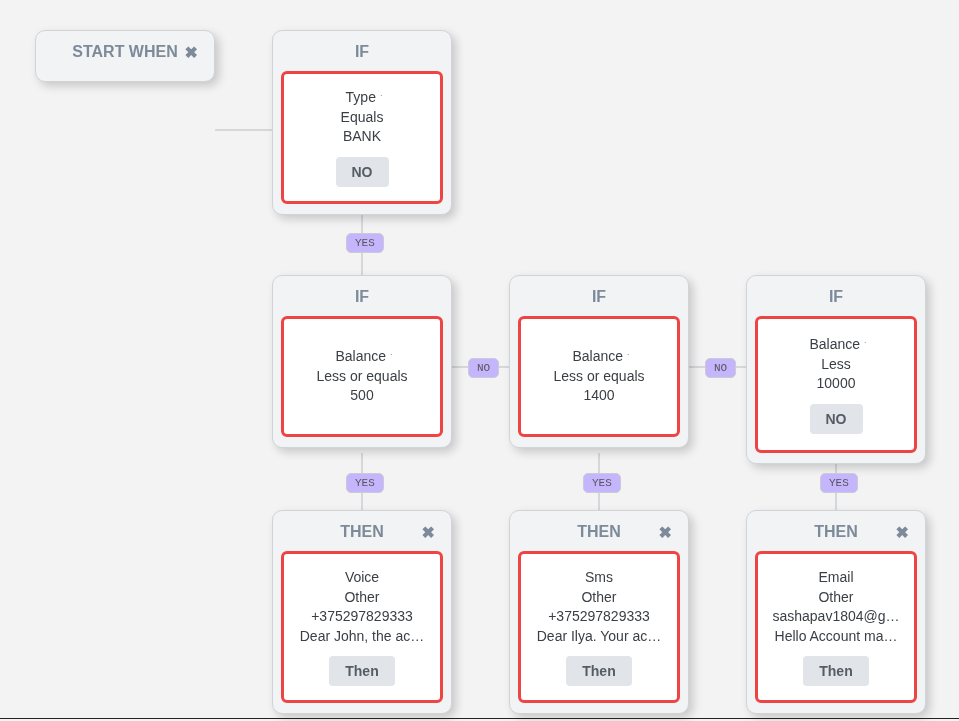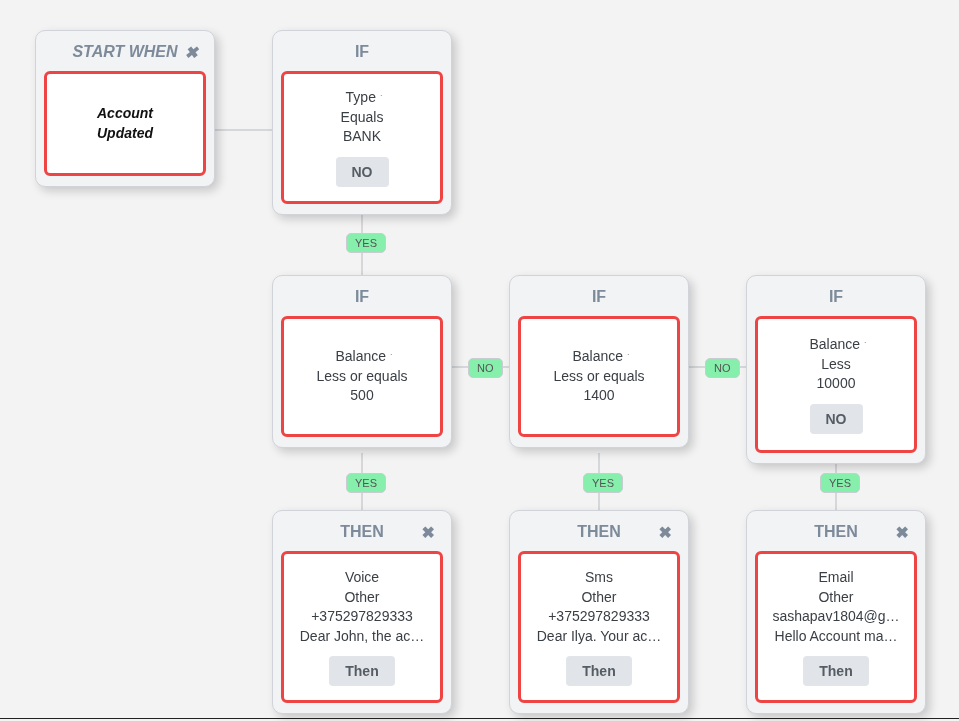--- a/index.html
+++ b/index.html
@@ -60,28 +60,29 @@
     color: #555c64;
     border-radius: 4px;
     padding: 7px 16px;
     font-size: 14px;
     font-weight: 600;
     cursor: pointer;
     border: none;
   }
   .edge-label {
     position: absolute;
-    background: #86efac;
+    background: #c4b5fd;
     border: 1px solid #c9cdd2;
     border-radius: 5px;
     font-size: 11px;
     color: #555;
     padding: 3px 8px;
     text-align: center;
     z-index: 5;
+    font-family: Liberation Mono, monospace;
   }
   svg.edges {
     position: absolute;
     inset: 0;
     width: 100%;
     height: 100%;
     pointer-events: none;
   }
   svg.edges line { stroke: #b7bcc2; stroke-width: 1; }
   .footer-line {
@@ -107,28 +108,24 @@
 
     <line x1="689" y1="367" x2="746" y2="367"></line>
 
     <line x1="362" y1="453" x2="362" y2="510"></line>
 
     <line x1="599" y1="453" x2="599" y2="510"></line>
 
     <line x1="836" y1="453" x2="836" y2="510"></line>
   </svg>
 
-  <div class="node" style="left:35px; top:30px;font-style:italic;">
+  <div class="node" style="left:35px; top:30px;">
     <div class="node-header">
       <span>START WHEN</span>
       <span class="close">✖</span>
-    </div>
-    <div class="node-body" style="padding:30px 10px;">
-      <div><strong>Account</strong></div>
-      <div><strong>Updated</strong></div>
     </div>
   </div>
 
   <div class="node" style="left:272px; top:30px;">
     <div class="node-header">
       <span>IF</span>
     </div>
     <div class="node-body">
       <div class="line"><span>Type</span><span class="dot">.</span></div>
       <div class="line">Equals</div>

